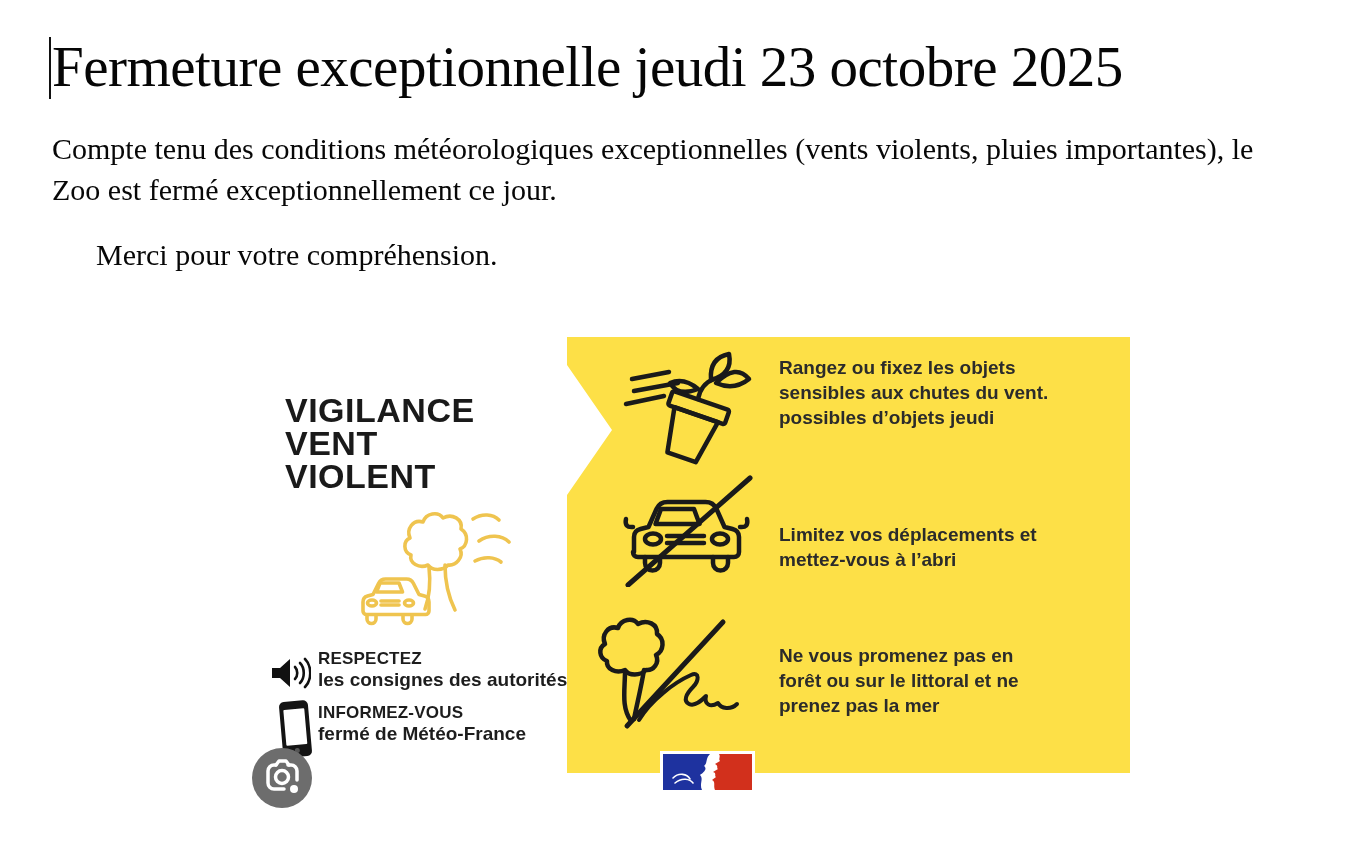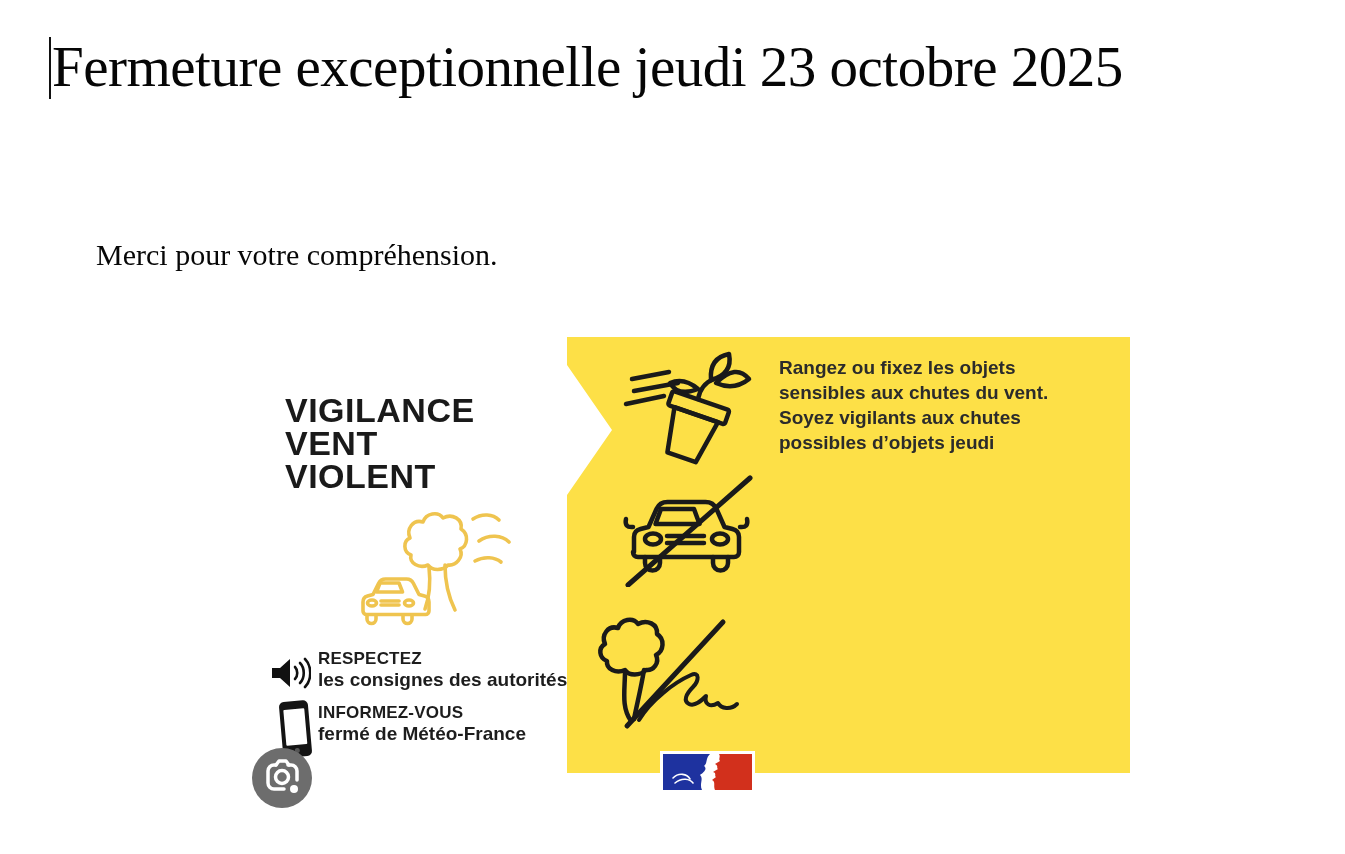--- a/index.html
+++ b/index.html
@@ -44,20 +44,21 @@
   .gov-logo{position:absolute;left:660px;top:751px;background:#ffffff;padding:3px;line-height:0;}
 </style>
 </head>
 <body>
 
 <div id="app">
 
   <span class="caret"></span>
 
   <h1 class="doc-title">Fermeture exceptionnelle jeudi 23 octobre 2025</h1>
+  <p class="doc-par par1">Compte tenu des conditions météorologiques exceptionnelles (vents violents, pluies importantes), le Zoo est fermé exceptionnellement ce jour.</p>
   <p class="doc-par par2">Merci pour votre compréhension.</p>
 
   <section>
 
     <div class="vig-heading">
       <div>VIGILANCE</div>
       <div>VENT</div>
       <div>VIOLENT</div>
     </div>
 
@@ -124,45 +125,53 @@
         <path d="M86 50 C88 40 94 33 102 30"></path>
         <path d="M99 31 Q97 9 117 5 Q121 25 99 31 Z"></path>
         <path d="M104 34 Q122 42 137 30 Q124 14 104 34 Z"></path>
         <path d="M86 40 Q72 28 58 34 Q66 48 86 40 Z"></path>
         <path d="M20 30 L57 23 M22 42 L66 34 M14 55 L52 47"></path>
       </svg>
 
       <div class="advice a1">
         <div>Rangez ou fixez les objets</div>
         <div>sensibles aux chutes du vent.</div>
-        <div>Soyez vigilants aux chutes</div>
         <div>possibles d’objets jeudi</div>
       </div>
 
       <svg class="icon-car" width="135" height="112" viewBox="0 0 135 112" fill="none" stroke="#1a1a1a" stroke-width="4.5" stroke-linecap="round" stroke-linejoin="round">
         <path d="M15 77 v-15 c0-4 2.5-7 6.5-8 l8-2 8-18 c2-4.5 6-7 11-7 h38 c5 0 9 2.5 11 7 l8 18 8 2 c4 1 6.5 4 6.5 8 v15 c0 3-2 5-5 5 h-96 c-3 0-5-2-5-5 z"></path>
         <path d="M42 34 h33 l5.5 15 h-44 z"></path>
         <path d="M14 52 q-9 1 -7 -8 M121 52 q9 1 7 -8"></path>
         <ellipse cx="34" cy="64" rx="8" ry="5.5"></ellipse>
         <ellipse cx="101" cy="64" rx="8" ry="5.5"></ellipse>
         <path d="M48 61 h37 M48 68 h37"></path>
         <path d="M26 82 v6 a7.5 7.5 0 0 0 15 0 v-6"></path>
         <path d="M94 82 v6 a7.5 7.5 0 0 0 15 0 v-6"></path>
         <path d="M131 3 L9 110" stroke-width="5"></path>
       </svg>
 
+      <div class="advice a2">
+        <div>Limitez vos déplacements et</div>
+        <div>mettez-vous à l’abri</div>
+      </div>
 
       <svg class="icon-tree" width="180" height="125" viewBox="0 0 180 125" fill="none" stroke="#1a1a1a" stroke-width="4.5" stroke-linecap="round" stroke-linejoin="round">
         <path d="M59 58 C53 64 42 64 38 58 C29 62 19 57 20 49 C12 46 11 36 18 32 C14 23 21 13 31 16 C34 7 46 5 51 12 C60 7 71 12 70 22 C78 27 77 39 69 43 C73 51 66 59 59 58 Z"></path>
         <path d="M38 59 C38 78 34 95 44 109"></path>
         <path d="M57 58 C54 76 50 92 47 107"></path>
         <path d="M136 10 L40 114" stroke-width="5"></path>
         <path d="M52 108 C64 88 88 70 104 63 C113 59 112 69 106 75 C99 82 96 89 102 92 C108 95 115 88 119 84 C117 92 123 96 131 91 C134 97 144 98 150 92" stroke-width="4"></path>
       </svg>
 
+      <div class="advice a3">
+        <div>Ne vous promenez pas en</div>
+        <div>forêt ou sur le littoral et ne</div>
+        <div>prenez pas la mer</div>
+      </div>
     </div>
 
     <div class="gov-logo">
       <svg width="89" height="36" viewBox="0 0 89 36">
         <rect x="0" y="0" width="89" height="36" fill="#ffffff"></rect>
         <path d="M0 0 H47 C42 5 45 9 41 12 C45 15 40 19 37 21 C41 25 36 30 39 36 H0 Z" fill="#1E329F"></path>
         <g fill="none" stroke="#ffffff" stroke-width="1.6" stroke-linecap="round">
           <path d="M10 24 C16 18 24 20 27 25"></path>
           <path d="M12 29 C19 23 27 25 30 29"></path>
         </g>

